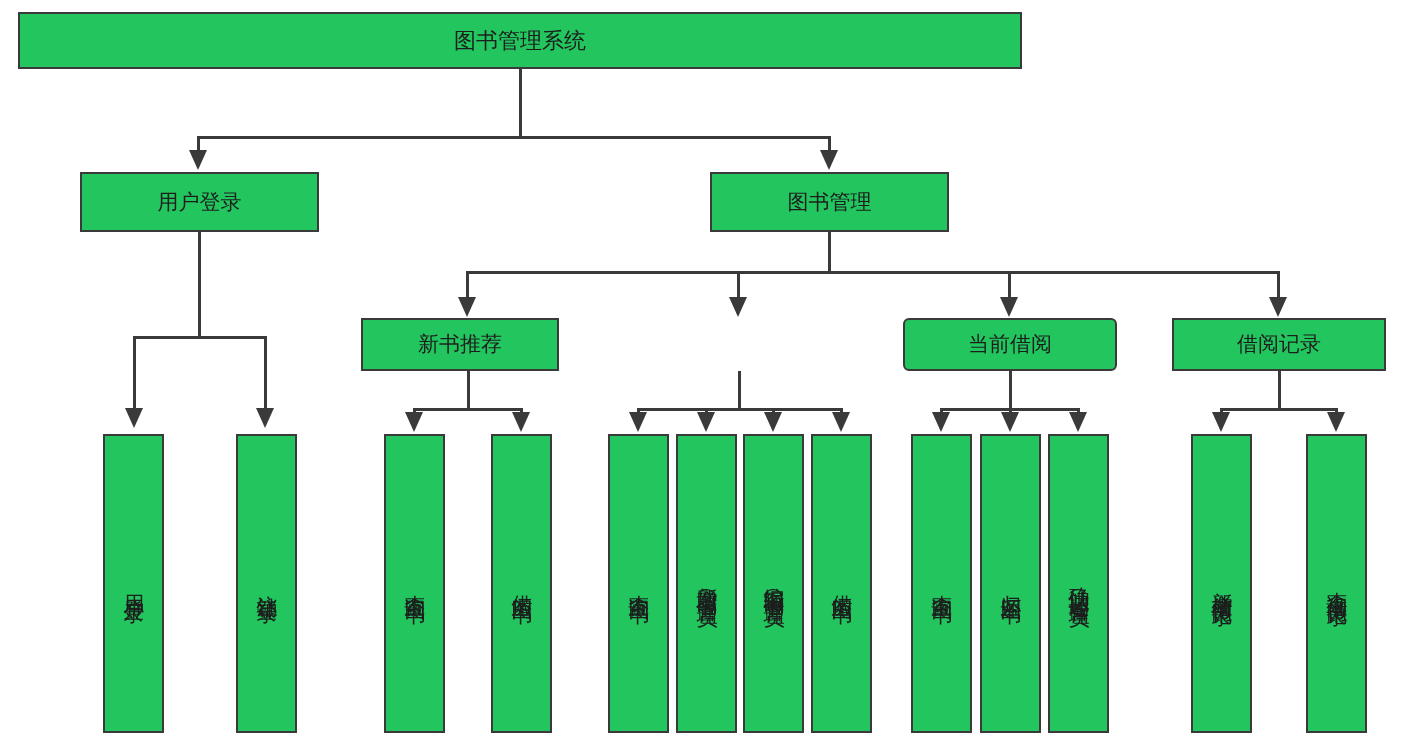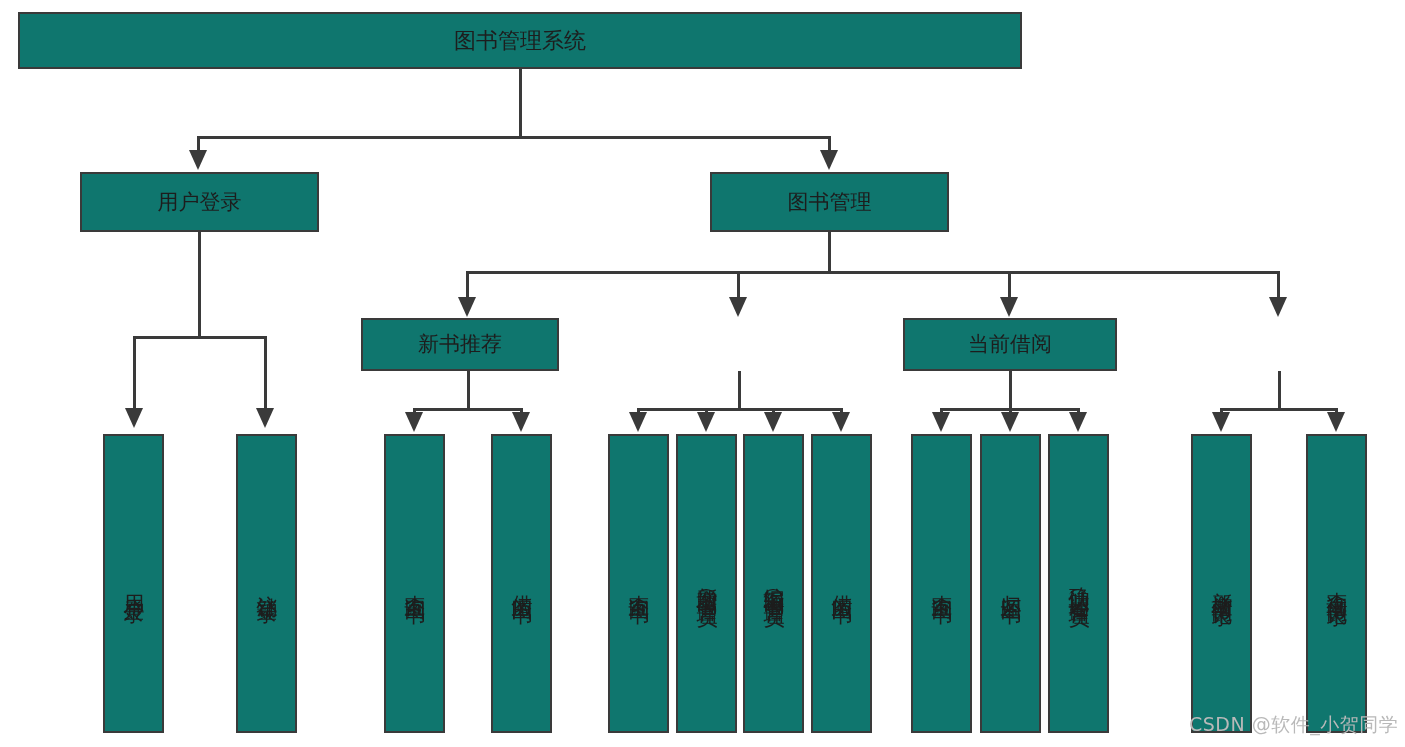--- a/index.html
+++ b/index.html
@@ -14,21 +14,21 @@
     width:1405px;
     height:747px;
     background:#ffffff;
     overflow:hidden;
   }
 
   
   .node{
     position:absolute;
     box-sizing:border-box;
-    background:#0f766e;
+    background:#22c55e;
     border:2px solid #3a3a3a;
     display:flex;
     align-items:center;
     justify-content:center;
     text-align:center;
     color:#1d1d1d;
     line-height:1.25;
   }
   .node.root{ font-size:22px; }
   .node.lvl2{ font-size:21px; }
@@ -119,22 +119,25 @@
   <div class="vline" style="left:737px;top:271px;width:3px;height:28px;"></div>
   <div class="arrow" style="left:729px;top:297px;"></div>
   <div class="vline" style="left:1008px;top:271px;width:3px;height:28px;"></div>
   <div class="arrow" style="left:1000px;top:297px;"></div>
   <div class="vline" style="left:1277px;top:271px;width:3px;height:28px;"></div>
   <div class="arrow" style="left:1269px;top:297px;"></div>
 
   <div class="node lvl3" style="left:361px;top:318px;width:198px;height:53px;">
     <span>新书推荐</span>
   </div>
-  <div class="node lvl3" style="left:903px;top:318px;width:214px;height:53px;">
+  <div class="node lvl3" style="left:903px;top:318px;width:214px;height:53px;border-radius:6px;">
     <span>当前借阅</span>
+  </div>
+  <div class="node lvl3" style="left:1172px;top:318px;width:214px;height:53px;">
+    <span>借阅记录</span>
   </div>
 
   <div class="vline" style="left:467px;top:371px;width:3px;height:40px;"></div>
   <div class="hline" style="left:413px;top:408px;width:110px;height:3px;"></div>
   <div class="vline" style="left:413px;top:408px;width:3px;height:8px;"></div>
   <div class="arrow" style="left:405px;top:412px;"></div>
   <div class="vline" style="left:520px;top:408px;width:3px;height:8px;"></div>
   <div class="arrow" style="left:512px;top:412px;"></div>
 
   <div class="vline" style="left:738px;top:371px;width:3px;height:40px;"></div>
@@ -201,15 +204,14 @@
     <span class="vtext">确认归还（管理员）</span>
   </div>
 
   <div class="node leaf" style="left:1191px;top:434px;width:61px;height:299px;">
     <span class="vtext">新增借阅记录</span>
   </div>
   <div class="node leaf" style="left:1306px;top:434px;width:61px;height:299px;">
     <span class="vtext">查询借阅记录</span>
   </div>
 
-  <div class="watermark" style="left:1189px;top:712px;">CSDN @软件_小贺同学</div>
 
 </div>
 
 </body></html>

